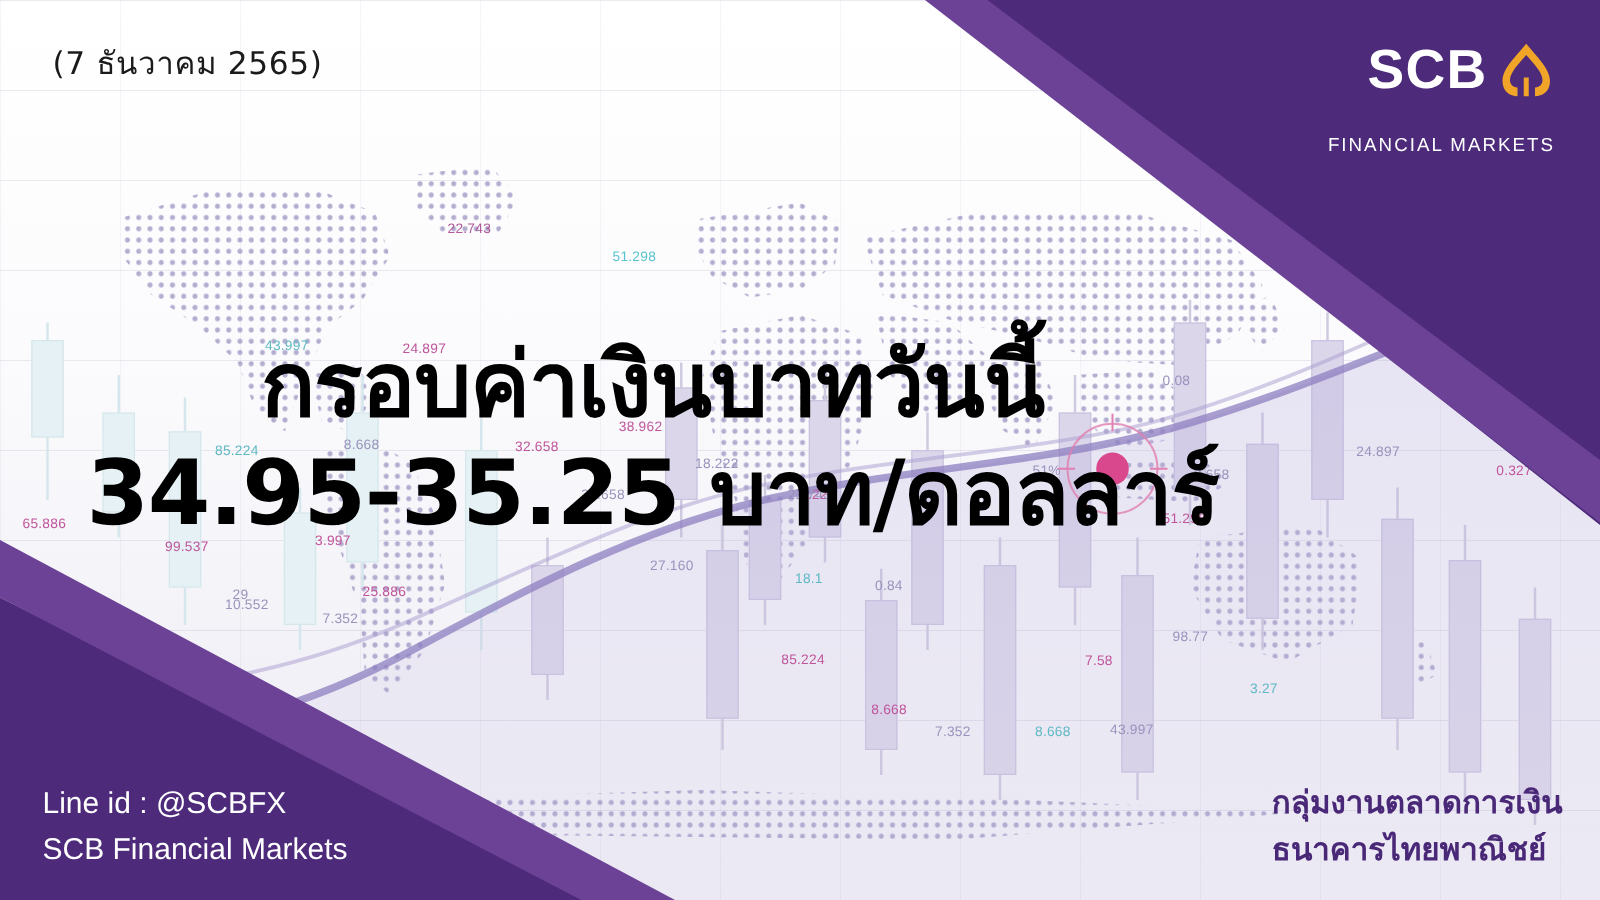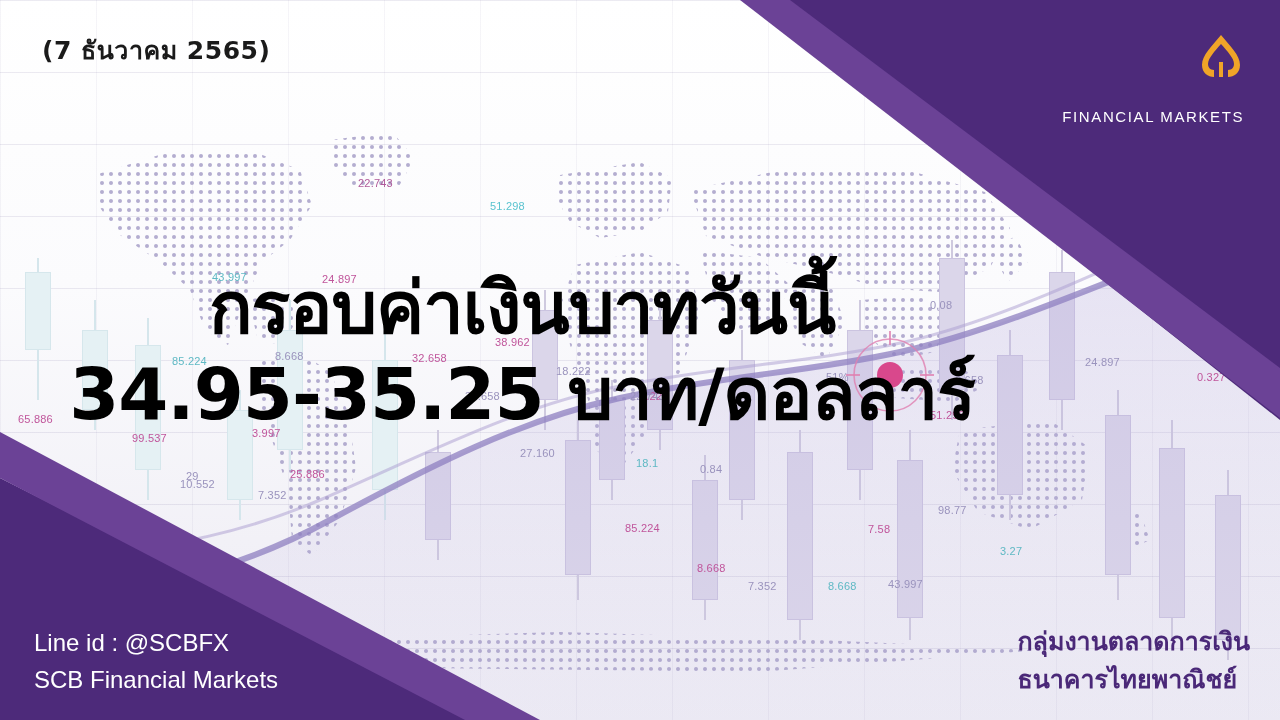--- a/index.html
+++ b/index.html
@@ -62,21 +62,21 @@
 
   
   .marker { position:absolute; }
 
   
   .corner { position:absolute; }
 
   
   .date {
     position:absolute; left:42px; top:30px;
-    font-size:25px; font-weight:bold; color:#1a1a1a;
+    font-size:25px; font-weight:normal; color:#1a1a1a;
     letter-spacing:0.5px;
     font-family:"DejaVu Sans","Liberation Sans",sans-serif;
   }
   .headline-wrap {
     position:absolute; left:0; top:272px; width:1044px;
     text-align:center;
   }
   .headline1 {
     font-size:72px; font-weight:bold; color:#000;
     line-height:1.0;
@@ -328,20 +328,21 @@
 
   <svg class="corner" style="left:0;top:0;width:1280px;height:720px;" viewBox="0 0 1280 720">
     <polygon points="0,720 0,478 480,720" fill="#4d2a7a"></polygon>
     <polygon points="0,478 0,432 540,720 465,720" fill="#6b4296"></polygon>
   </svg>
 
   <div class="date">(7 ธันวาคม 2565)</div>
 
   <div class="logo">
     <div class="logo-row">
+      <span class="logo-text">SCB</span>
       <svg width="46" height="48" viewBox="0 0 46 48">
         <path d="M23 3 C14 14 4 23 4 33 C4 41 10 45 16 45 L16 38 C12 38 10 35 10 32 C10 26 17 19 23 12
                  C29 19 36 26 36 32 C36 35 34 38 30 38 L30 45 C36 45 42 41 42 33 C42 23 32 14 23 3 Z" fill="#f0a428"></path>
         <path d="M21 30 L21 45 L25 45 L25 30 Z" fill="#f0a428"></path>
       </svg>
     </div>
     <div class="logo-sub">FINANCIAL MARKETS</div>
   </div>
 
   <div class="headline-wrap">

